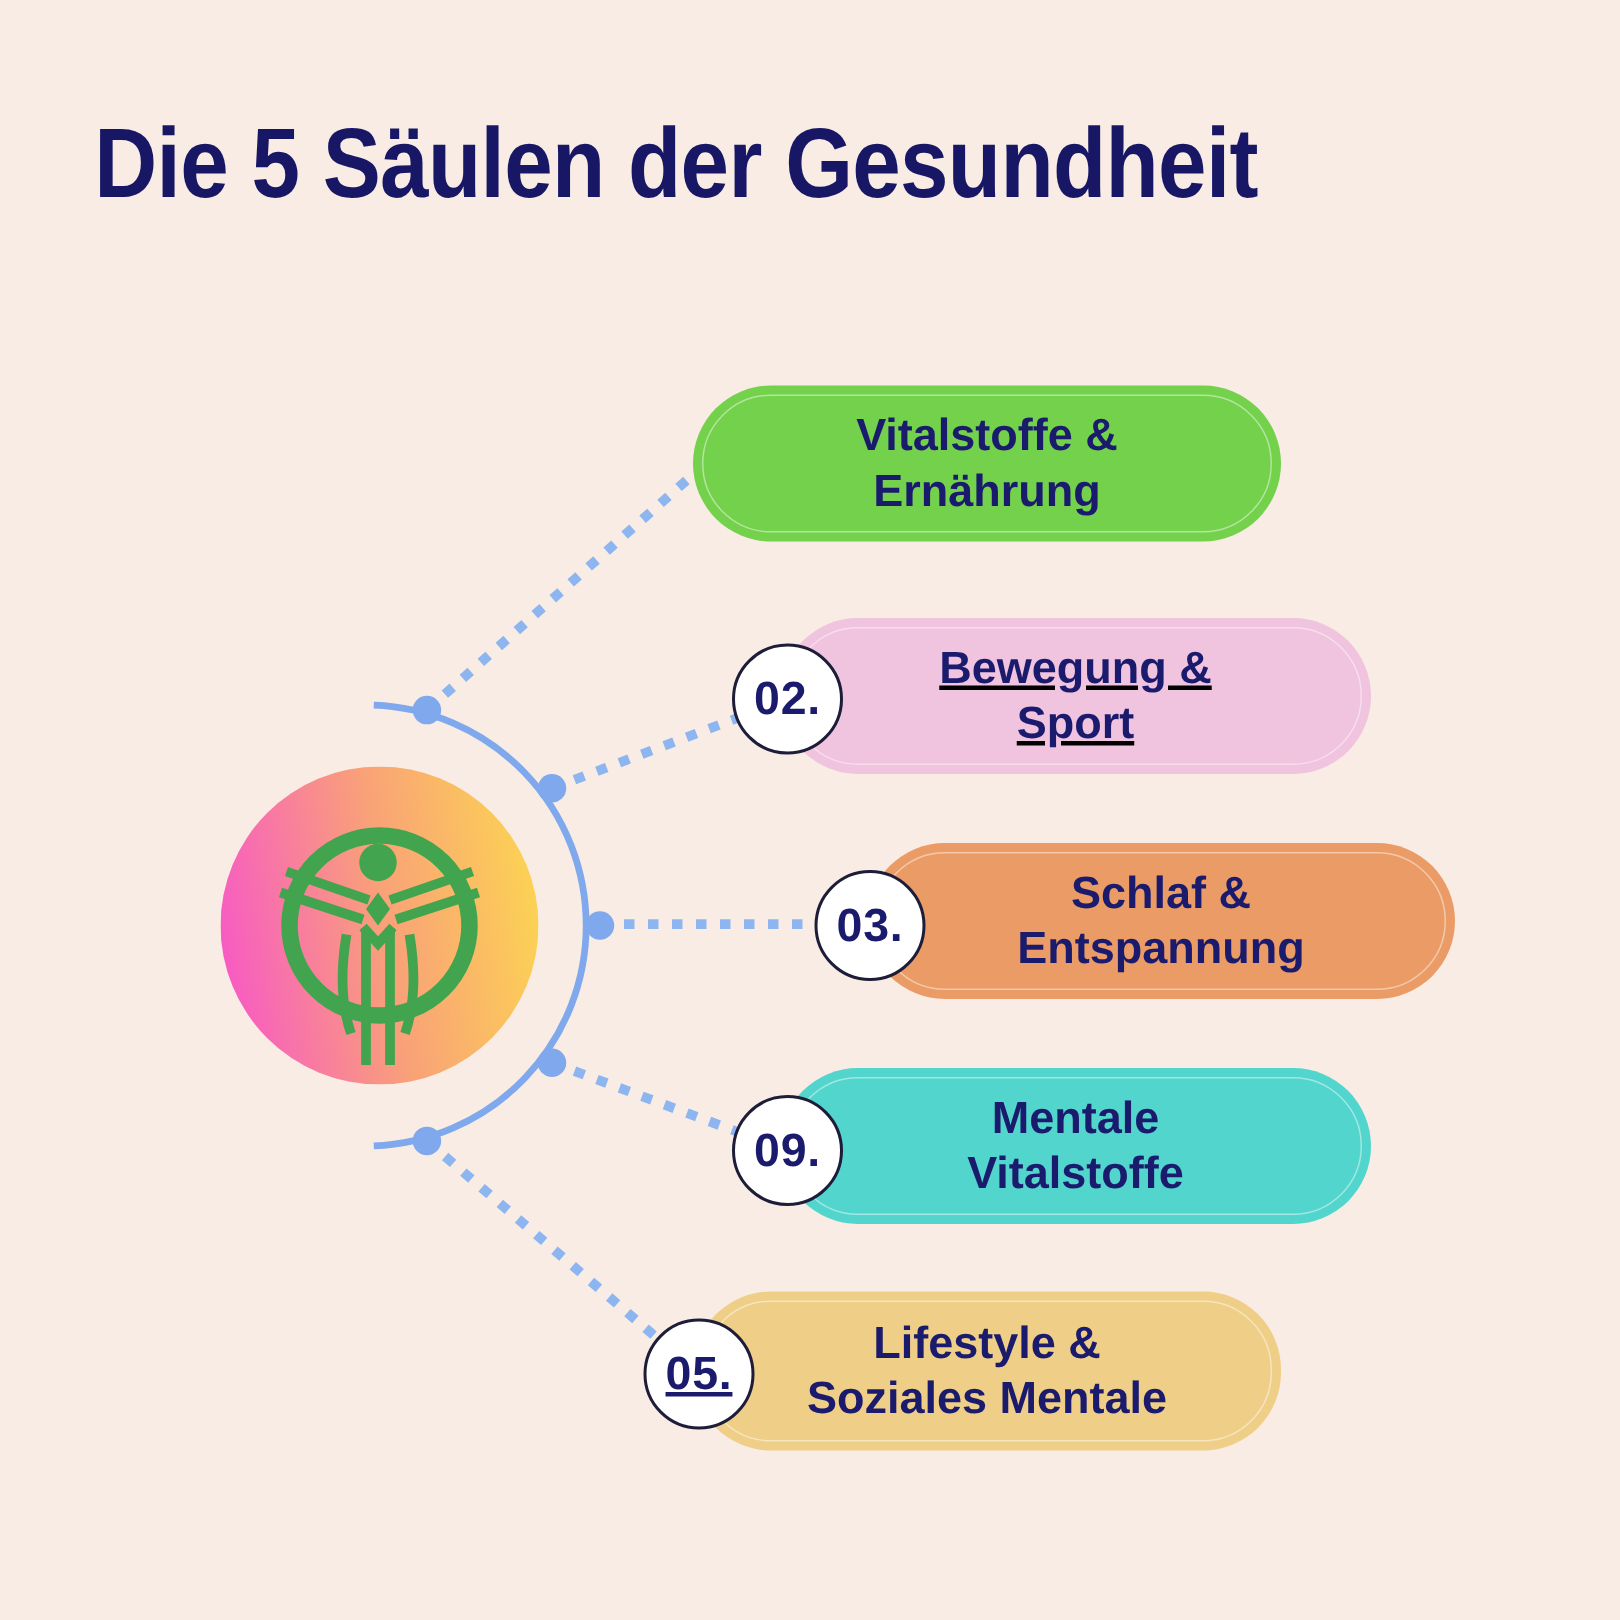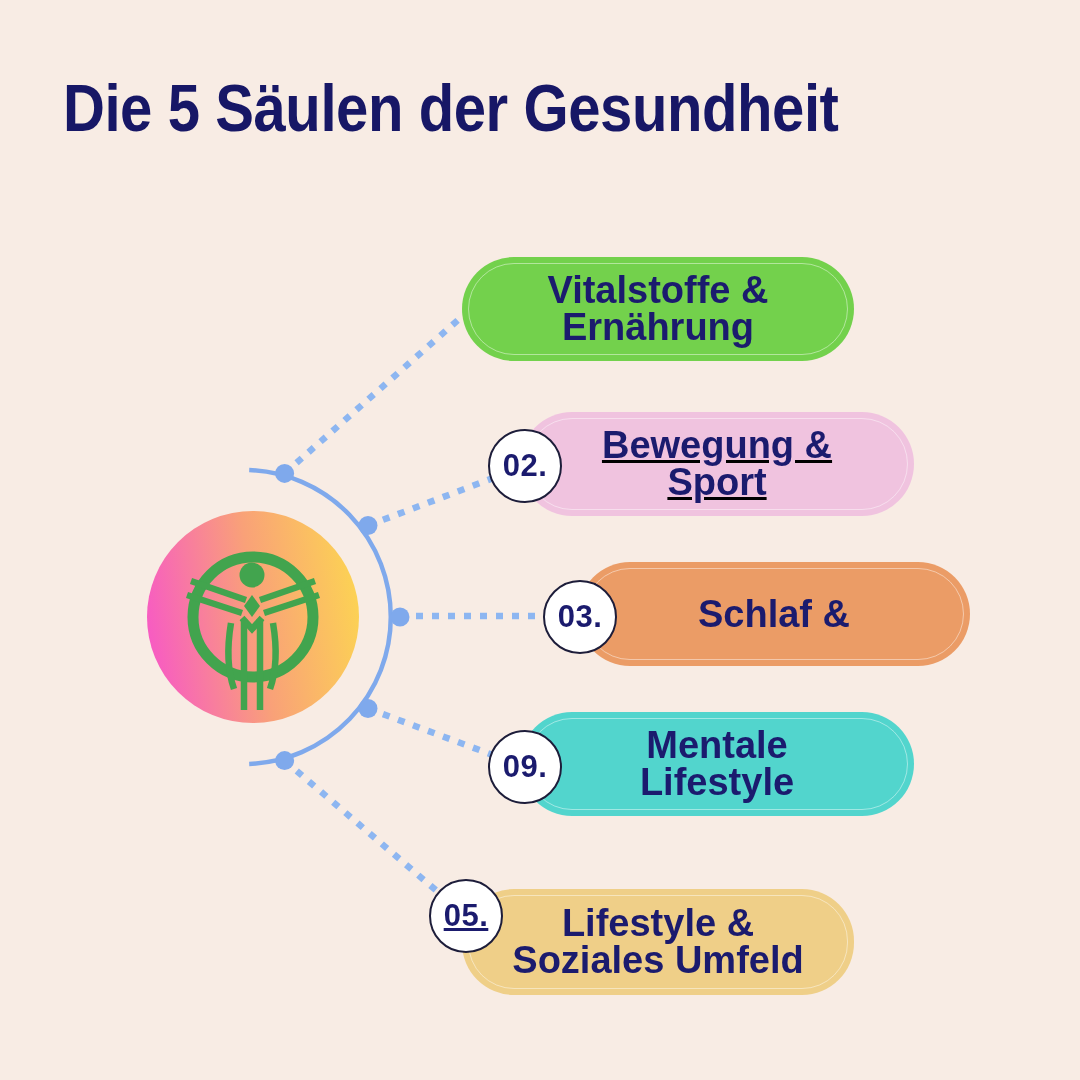--- a/index.html
+++ b/index.html
@@ -31,21 +31,21 @@
   .pill{
     position:absolute;height:104px;border-radius:52px;
     display:flex;flex-direction:column;align-items:center;justify-content:center;
   }
   .pill::after{
     content:"";position:absolute;inset:6px;border-radius:46px;
     border:1.5px solid rgba(255,255,255,0.45);pointer-events:none;
   }
   .pill-label{
     text-align:center;color:var(--label_text);
-    font-weight:700;font-size:38px;line-height:37px;
+    font-weight:700;font-size:30px;line-height:37px;
   }
   .pill-label span{display:block;}
   .pill-1{left:462px;top:257px;width:392px;}
   .pill-2{left:520px;top:412px;width:394px;text-decoration:underline;}
   .pill-3{left:578px;top:562px;width:392px;}
   .pill-4{left:520px;top:712px;width:394px;}
   .pill-5{left:462px;top:861px;width:392px;height:106px;}
 
   .numcircle{
     position:absolute;width:74px;height:74px;border-radius:50%;
@@ -121,32 +121,33 @@
   </div>
   <div class="pill pill-2" style="background: rgb(240, 195, 223);">
     <div class="pill-label">
       <span>Bewegung &amp;</span>
       <span>Sport</span>
     </div>
   </div>
   <div class="pill pill-3" style="background: rgb(235, 156, 102);">
     <div class="pill-label">
       <span>Schlaf &amp;</span>
+      <span>Entspannung</span>
     </div>
   </div>
   <div class="pill pill-4" style="background: rgb(82, 213, 205);">
     <div class="pill-label">
       <span>Mentale</span>
-      <span>Lifestyle</span>
+      <span>Vitalstoffe</span>
     </div>
   </div>
-  <div class="pill pill-5" style="background: rgb(239, 207, 136); margin-top: 28px;">
+  <div class="pill pill-5" style="background: rgb(239, 207, 136);">
     <div class="pill-label">
       <span>Lifestyle &amp;</span>
-      <span>Soziales Umfeld</span>
+      <span>Soziales Mentale</span>
     </div>
   </div>
 
   <div class="numcircle nc-2">
       <span>02.</span>
     </div>
   <div class="numcircle nc-3">
       <span>03.</span>
     </div>
   <div class="numcircle nc-4">

